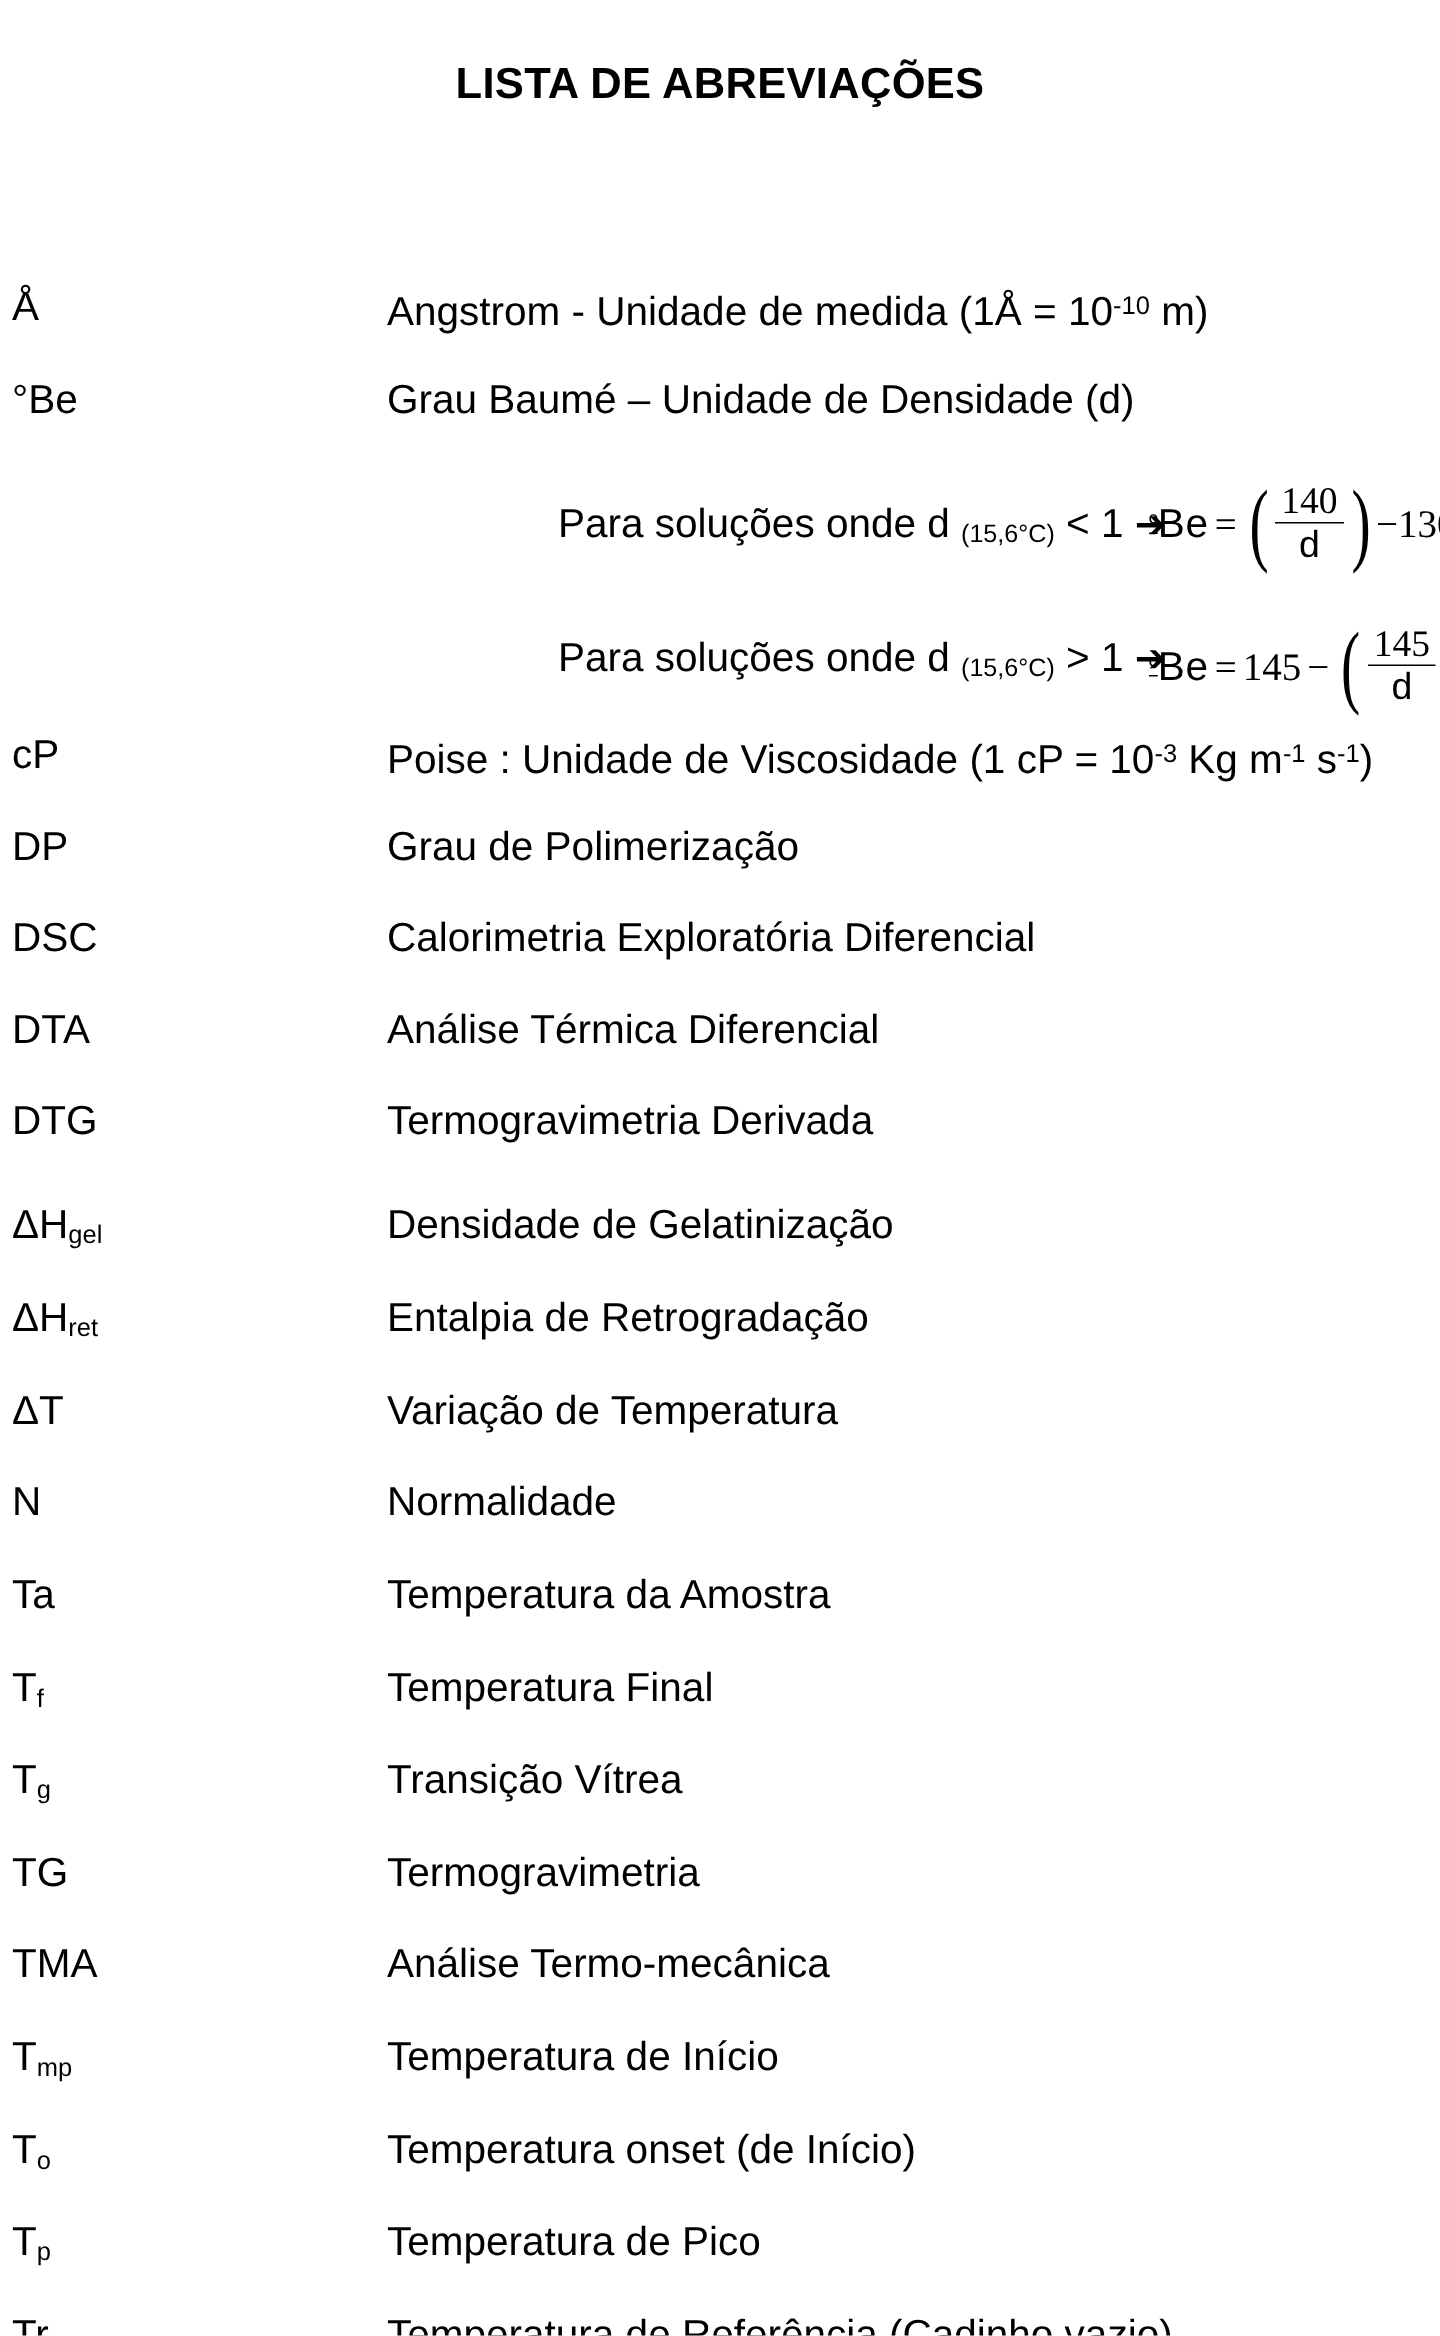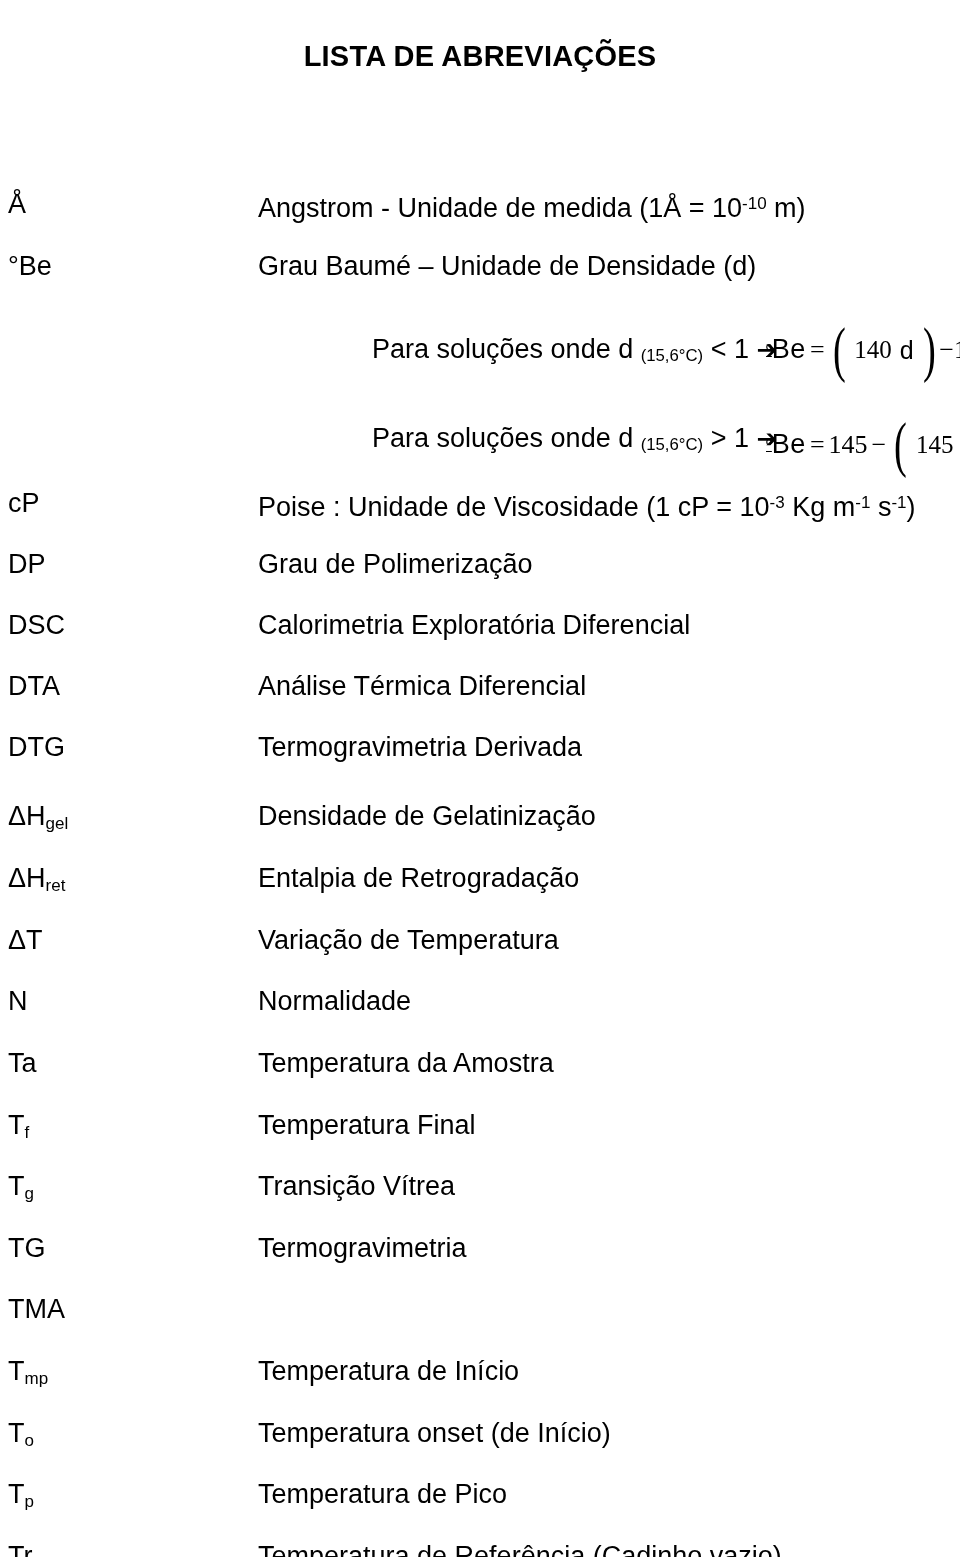--- a/index.html
+++ b/index.html
@@ -125,21 +125,21 @@
   .paren {
     display: inline-block;
     font-size: 62px;
     font-family: "Liberation Serif", serif;
     line-height: 0.92;
     transform: scaleX(0.62);
     font-weight: 300;
   }
   .frac {
     display: inline-flex;
-    flex-direction: row;
+    flex-direction: column;
     align-items: center;
     justify-content: space-between;
     vertical-align: middle;
     margin: 0 1px;
   }
   .frac .num {
     font-family: "Liberation Serif", serif;
     font-size: 25px;
     line-height: 26px;
     padding: 0 4px;
@@ -275,20 +275,21 @@
       <div class="abbr-def">Transição Vítrea</div>
     </div>
 
     <div class="abbr-row" style="top:1204px">
       <div class="abbr-term">TG</div>
       <div class="abbr-def">Termogravimetria</div>
     </div>
 
     <div class="abbr-row" style="top:1265px">
       <div class="abbr-term">TMA</div>
+      <div class="abbr-def">Análise Termo-mecânica</div>
     </div>
 
     <div class="abbr-row" style="top:1327px">
       <div class="abbr-term"><span>T</span><sub>mp</sub></div>
       <div class="abbr-def">Temperatura de Início</div>
     </div>
 
     <div class="abbr-row" style="top:1389px">
       <div class="abbr-term"><span>T</span><sub>o</sub></div>
       <div class="abbr-def"><span>Temperatura </span><span class="ital">onset</span><span> (de Início)</span></div>

